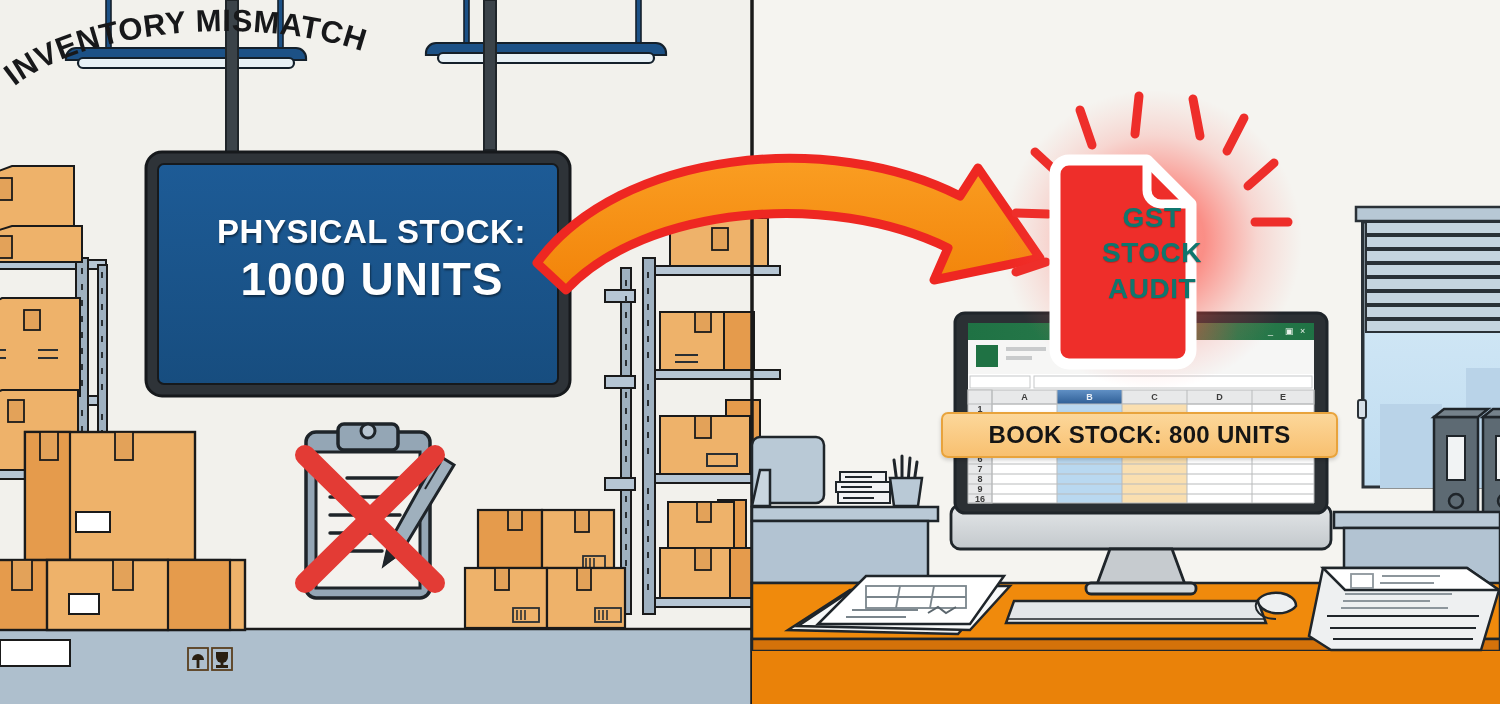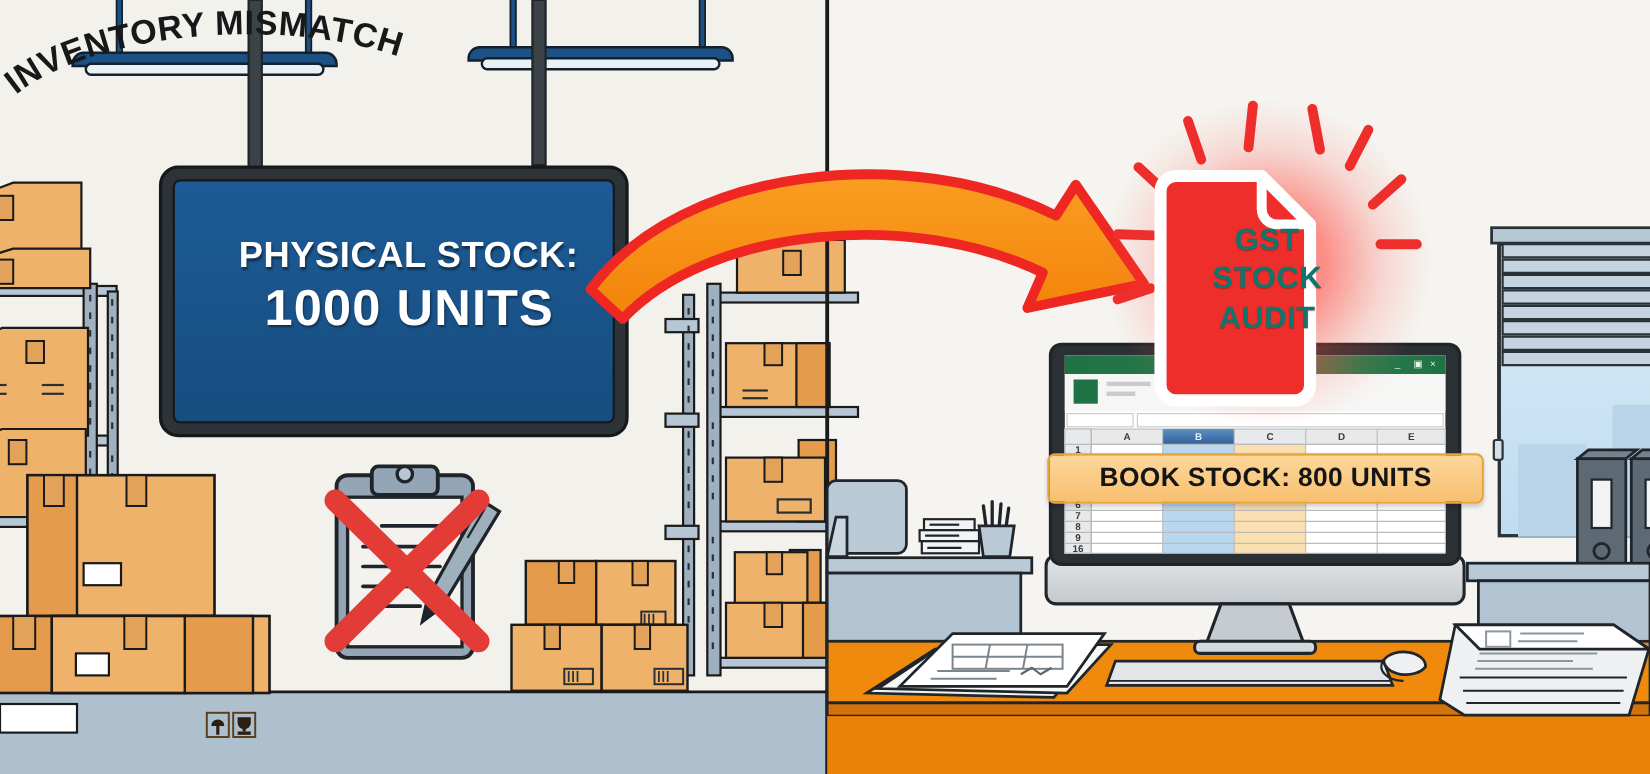--- a/index.html
+++ b/index.html
@@ -37,21 +37,21 @@
     font-weight:bold;font-size:28px;line-height:1.26;letter-spacing:.5px;
     text-shadow:0 1px 1px rgba(120,0,0,.35);pointer-events:none;
   }
 
   
   #banner{
     left:941px;top:412px;width:393px;height:42px;
     background:linear-gradient(#fcd79a,#f8c070);
     border:2px solid #e8a33c;border-radius:7px;
     box-shadow:0 2px 4px rgba(0,0,0,.18);
-    display:flex;align-items:center;justify-content:center;margin-left:11px;
+    display:flex;align-items:center;justify-content:center;
   }
   #banner span{
     font-size:24px;font-weight:bold;color:#151515;letter-spacing:.3px;white-space:nowrap;
   }
 
   
   .colhdr,.rowhdr{position:absolute;font-size:9px;font-weight:bold;color:#3c3c3c;
     display:flex;align-items:center;justify-content:center;pointer-events:none;}
   .winbtn{position:absolute;color:#e9f3ea;font-size:9px;font-family:"Liberation Sans",sans-serif;}
 </style>

